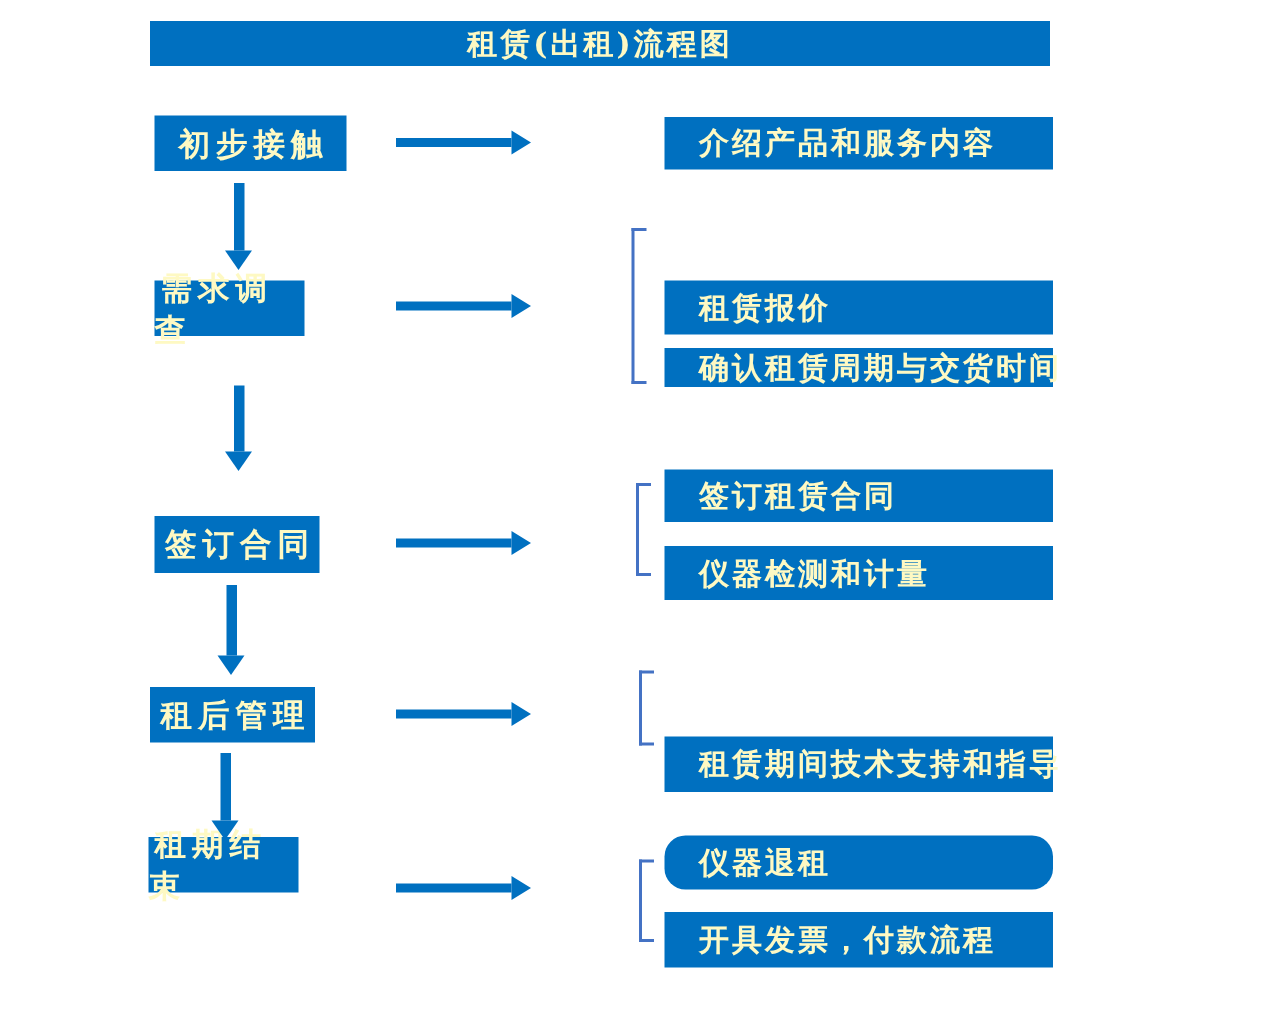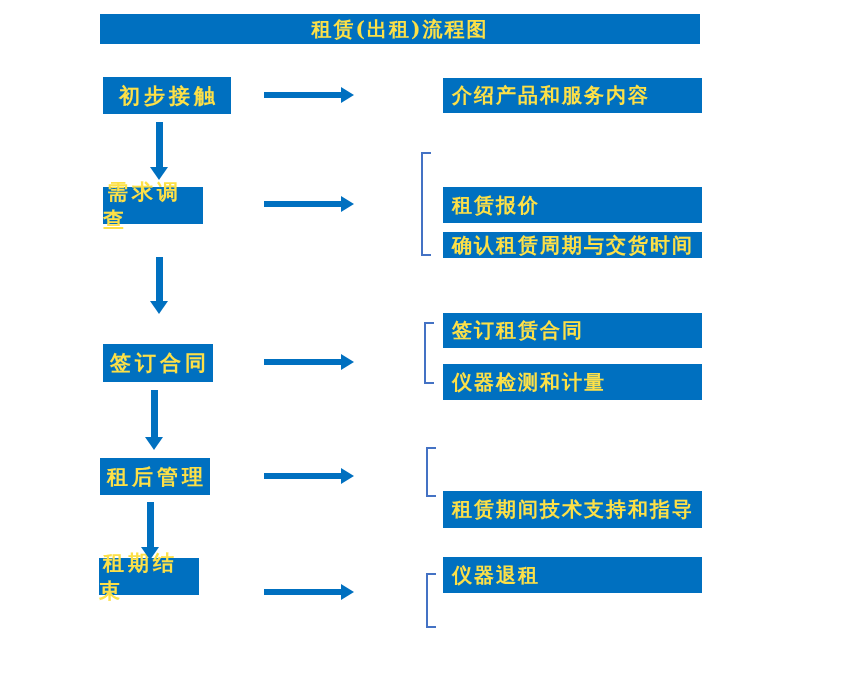--- a/index.html
+++ b/index.html
@@ -8,53 +8,53 @@
     width: 844px;
     height: 688px;
     background: #ffffff;
     overflow: hidden;
     font-family: "DejaVu Serif", "Liberation Serif", serif;
     font-weight: bold;
   }
   .blue-box {
     position: absolute;
     background: #0070C0;
-    color: #fde047;
+    color: #fef9c3;
     box-sizing: border-box;
   }
   .title-bar {
     left: 100px; top: 14px; width: 600px; height: 30px;
     display: flex; align-items: center; justify-content: center;
     font-size: 20px; letter-spacing: 2px;
   }
   .stage {
     display: flex; align-items: center; justify-content: center;
     font-size: 21px; letter-spacing: 4px; text-indent: 4px;
   }
   #st-0 { left: 103px; top: 77px;  width: 128px; height: 37px; }
   #st-1 { left: 103px; top: 187px; width: 100px; height: 37px; }
   #st-2 { left: 103px; top: 344px; width: 110px; height: 38px; }
   #st-3 { left: 100px; top: 458px; width: 110px; height: 37px; }
   #st-4 { left: 99px;  top: 558px; width: 100px; height: 37px; }
   .detail {
     left: 443px; width: 259px;
     display: flex; align-items: center;
-    padding-left: 9px;
+    padding-left: 23px;
     font-size: 20px; letter-spacing: 2px;
     white-space: nowrap;
   }
   #dt-0-0 { top: 78px;  height: 35px; }
   #dt-1-0 { top: 135px; height: 34px; }
   #dt-1-1 { top: 187px; height: 36px; }
   #dt-1-2 { top: 232px; height: 26px; }
   #dt-2-0 { top: 313px; height: 35px; }
   #dt-2-1 { top: 364px; height: 36px; }
   #dt-3-0 { top: 424px; height: 36px; }
   #dt-3-1 { top: 491px; height: 37px; }
-  #dt-4-0 { top: 557px; height: 36px; }
+  #dt-4-0 { top: 557px; height: 36px; border-radius: 14px; }
   #dt-4-1 { top: 608px; height: 37px; }
 
   
   .h-arrow {
     position: absolute; left: 264px; width: 90px; height: 16px;
     display: flex; align-items: center;
   }
   .h-arrow .shaft { flex: 1; height: 6px; background: #0070C0; }
   .h-arrow .head {
     width: 0; height: 0;
@@ -113,20 +113,21 @@
   <div class="blue-box stage" id="st-3">租后管理</div>
   <div class="blue-box stage" id="st-4">租期结束</div>
 
   <div class="blue-box detail" id="dt-0-0">介绍产品和服务内容</div>
   <div class="blue-box detail" id="dt-1-1">租赁报价</div>
   <div class="blue-box detail" id="dt-1-2">确认租赁周期与交货时间</div>
   <div class="blue-box detail" id="dt-2-0">签订租赁合同</div>
   <div class="blue-box detail" id="dt-2-1">仪器检测和计量</div>
   <div class="blue-box detail" id="dt-3-1">租赁期间技术支持和指导</div>
   <div class="blue-box detail" id="dt-4-0">仪器退租</div>
+  <div class="blue-box detail" id="dt-4-1">开具发票，付款流程</div>
 
   <div class="h-arrow" id="ha-0">
     <div class="shaft"></div>
     <div class="head"></div>
   </div>
   <div class="h-arrow" id="ha-1">
     <div class="shaft"></div>
     <div class="head"></div>
   </div>
   <div class="h-arrow" id="ha-2">

